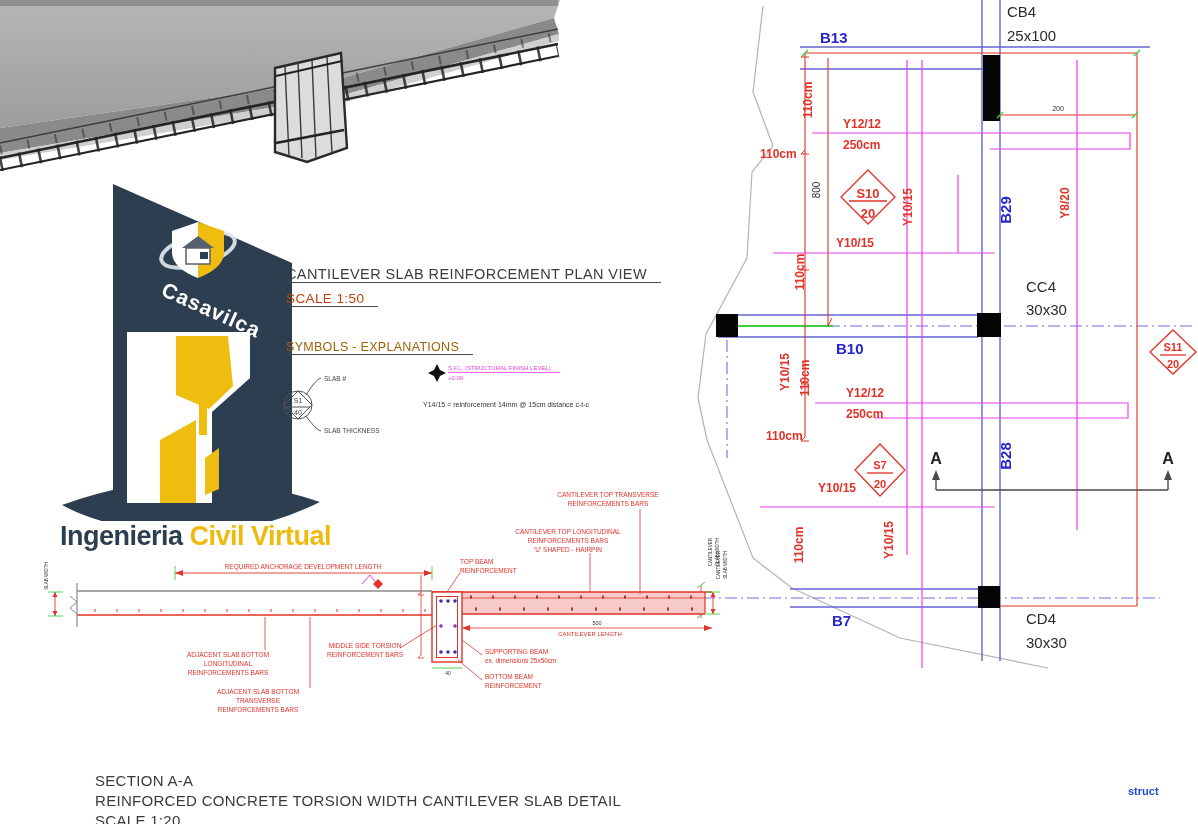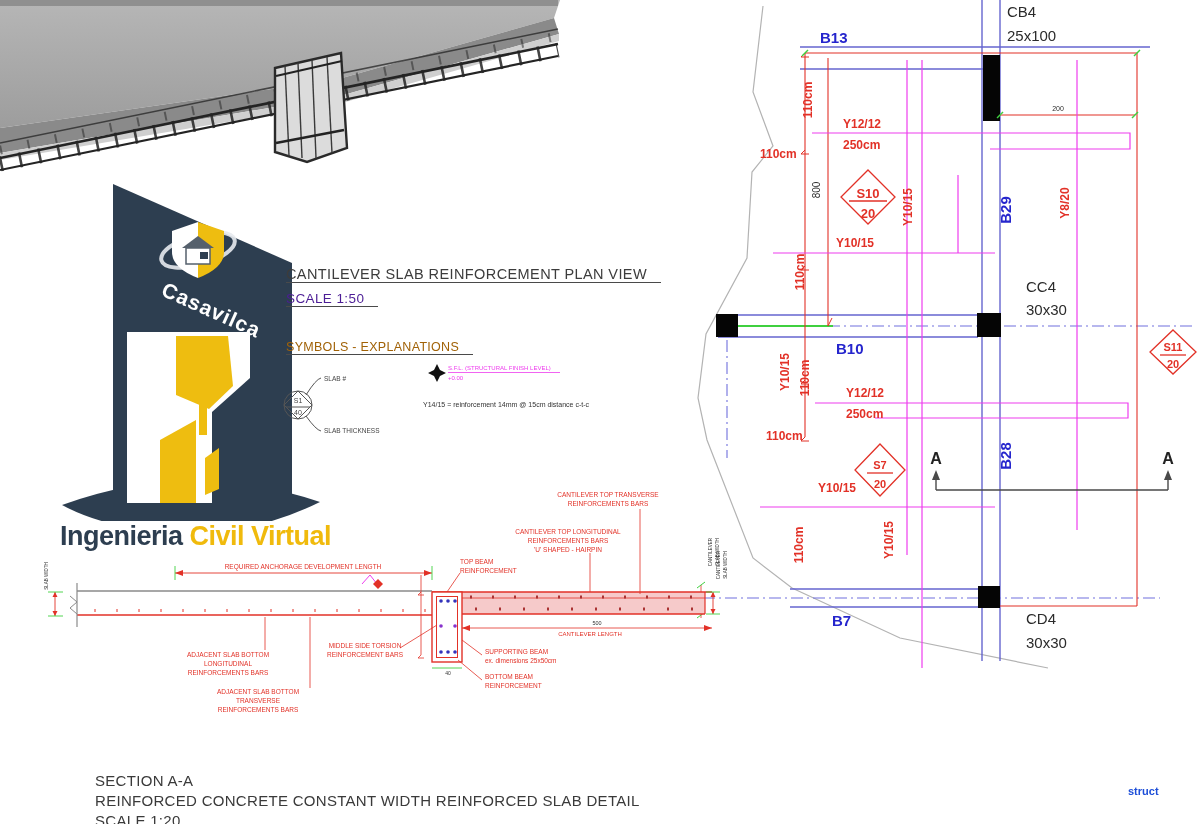--- a/index.html
+++ b/index.html
@@ -1,21 +1,21 @@
 <!DOCTYPE html>
 <html><head>
 <meta charset="utf-8">
 <style>
   html,body{margin:0;padding:0;background:#fff;}
   #stage{position:relative;width:1198px;height:824px;overflow:hidden;background:#fff;
          font-family:"Liberation Sans",sans-serif;}
   .abs{position:absolute;}
   .u{border-bottom:1px solid #4a4a4a;padding-right:14px;}
   .cad-title{font-size:14.5px;color:#3c3c3c;letter-spacing:.4px;font-weight:500;}
-  .cad-sub{font-size:13.5px;color:#4c1d95;letter-spacing:.4px;font-weight:500;}
+  .cad-sub{font-size:13.5px;color:#c2410c;letter-spacing:.4px;font-weight:500;}
   .cad-h2{font-size:12.5px;color:#a16207;letter-spacing:.3px;font-weight:500;}
   .sec-title{font-size:15px;line-height:20px;color:#3a3a3a;letter-spacing:.3px;}
   .wm{font-size:11px;font-weight:bold;color:#1d4ed8;}
   .caption{font-size:27px;font-weight:bold;letter-spacing:-0.5px;white-space:nowrap;}
   svg text{font-family:"Liberation Sans",sans-serif;}
 </style>
 </head>
 <body>
 
 <div id="stage">
@@ -340,19 +340,19 @@
       <text x="258" y="712" text-anchor="middle">REINFORCEMENTS BARS</text>
       <text x="485" y="654">SUPPORTING BEAM</text>
       <text x="485" y="663">ex. dimensions 25x50cm</text>
       <text x="485" y="679">BOTTOM BEAM</text>
       <text x="485" y="688">REINFORCEMENT</text>
     </g>
   </svg>
 
   <div class="abs" style="left:95px;top:771px">
     <div class="sec-title">SECTION A-A</div>
-    <div class="sec-title">REINFORCED CONCRETE CONSTANT WIDTH REINFORCED SLAB DETAIL</div>
+    <div class="sec-title">REINFORCED CONCRETE TORSION WIDTH CANTILEVER SLAB DETAIL</div>
     <div class="sec-title">SCALE 1:20</div>
   </div>
 
   <div class="abs wm" style="left:1128px;top:785px">struct</div>
 
 </div>
 
 </body></html>

